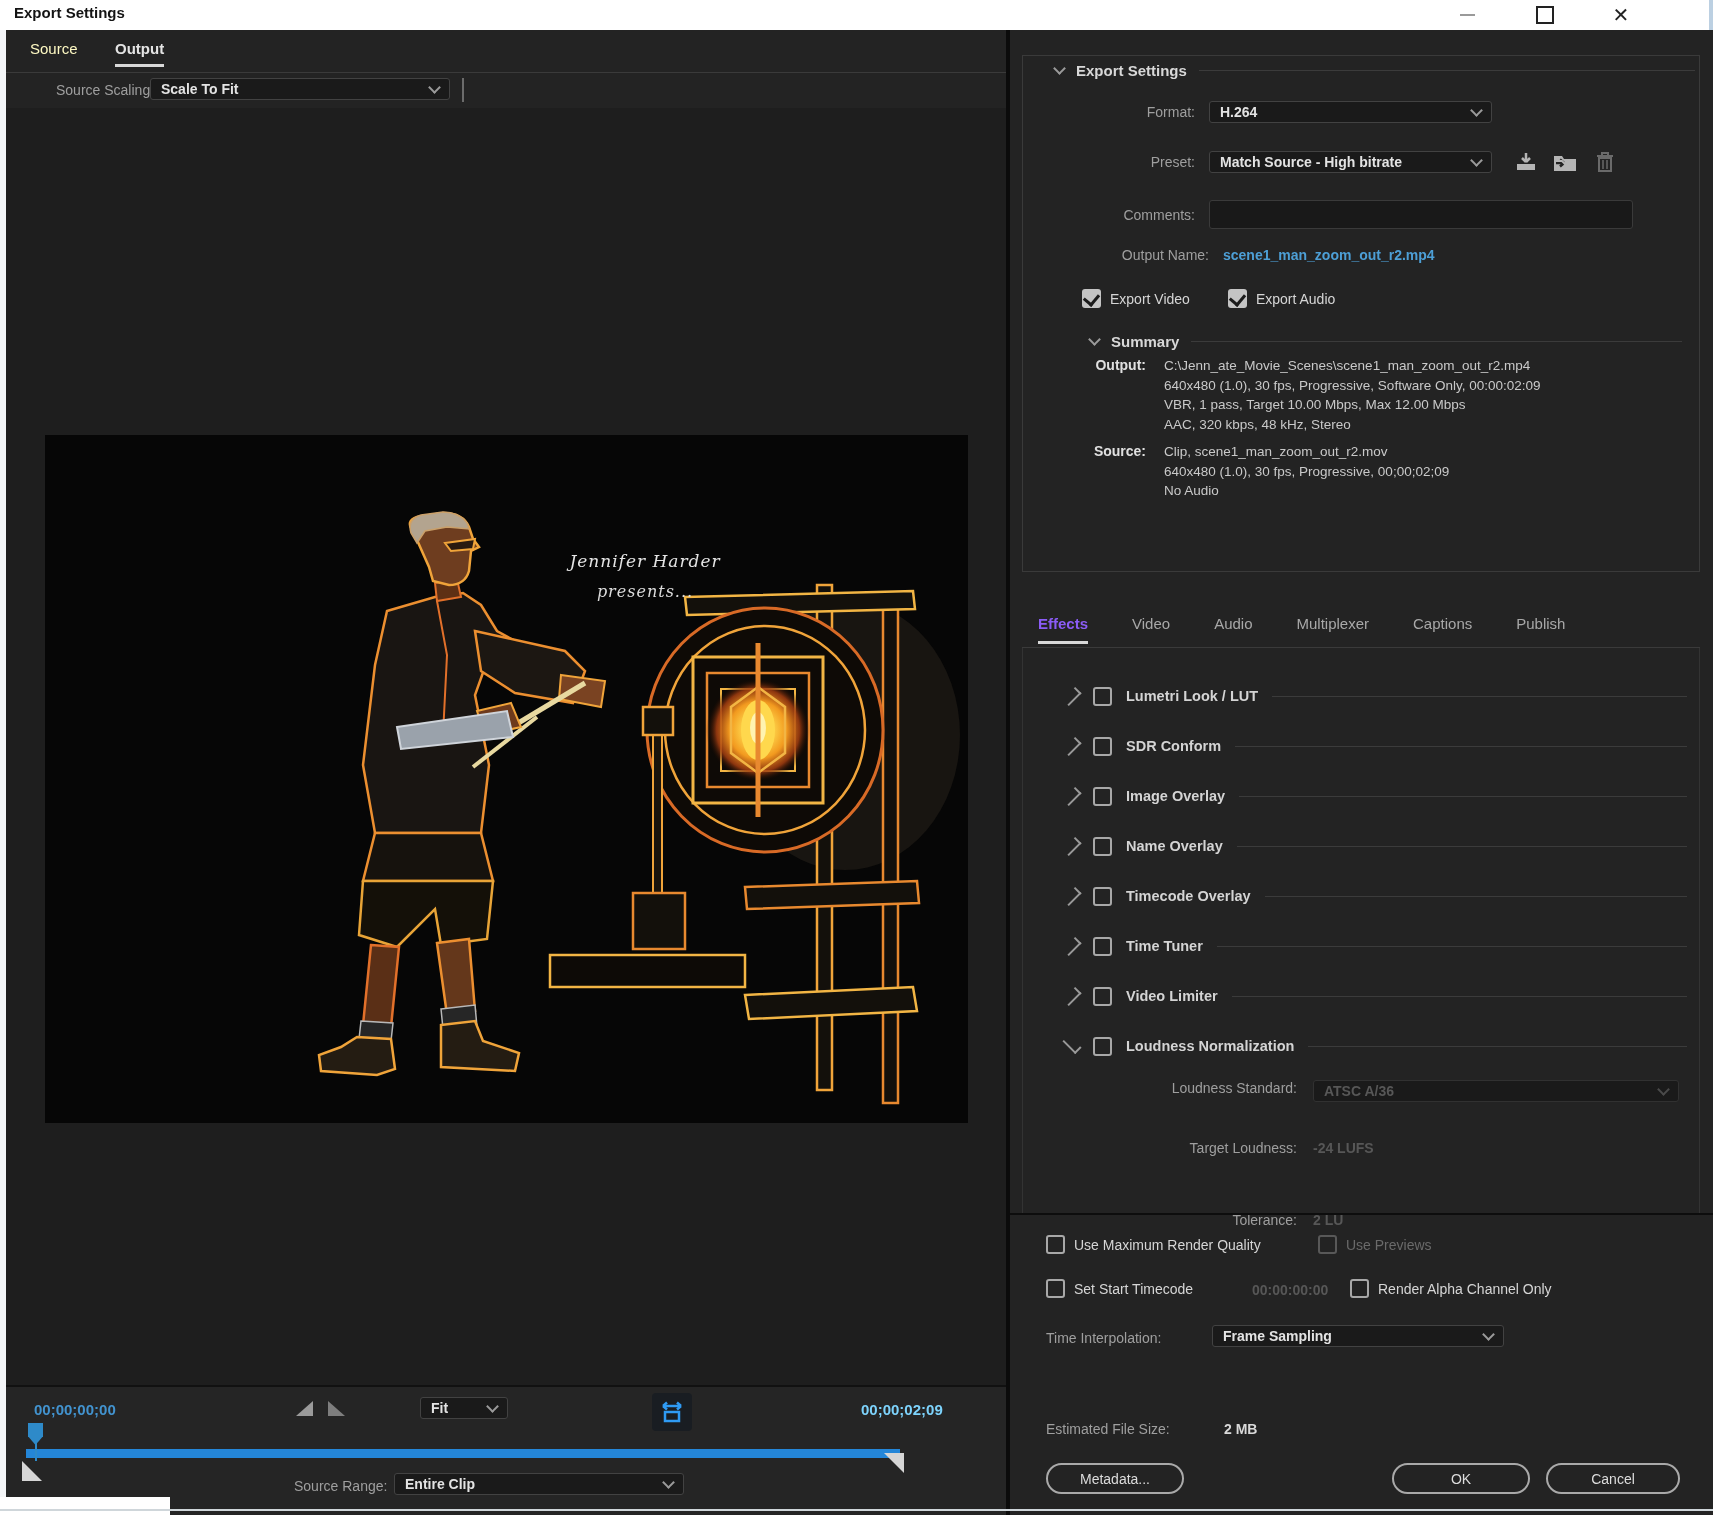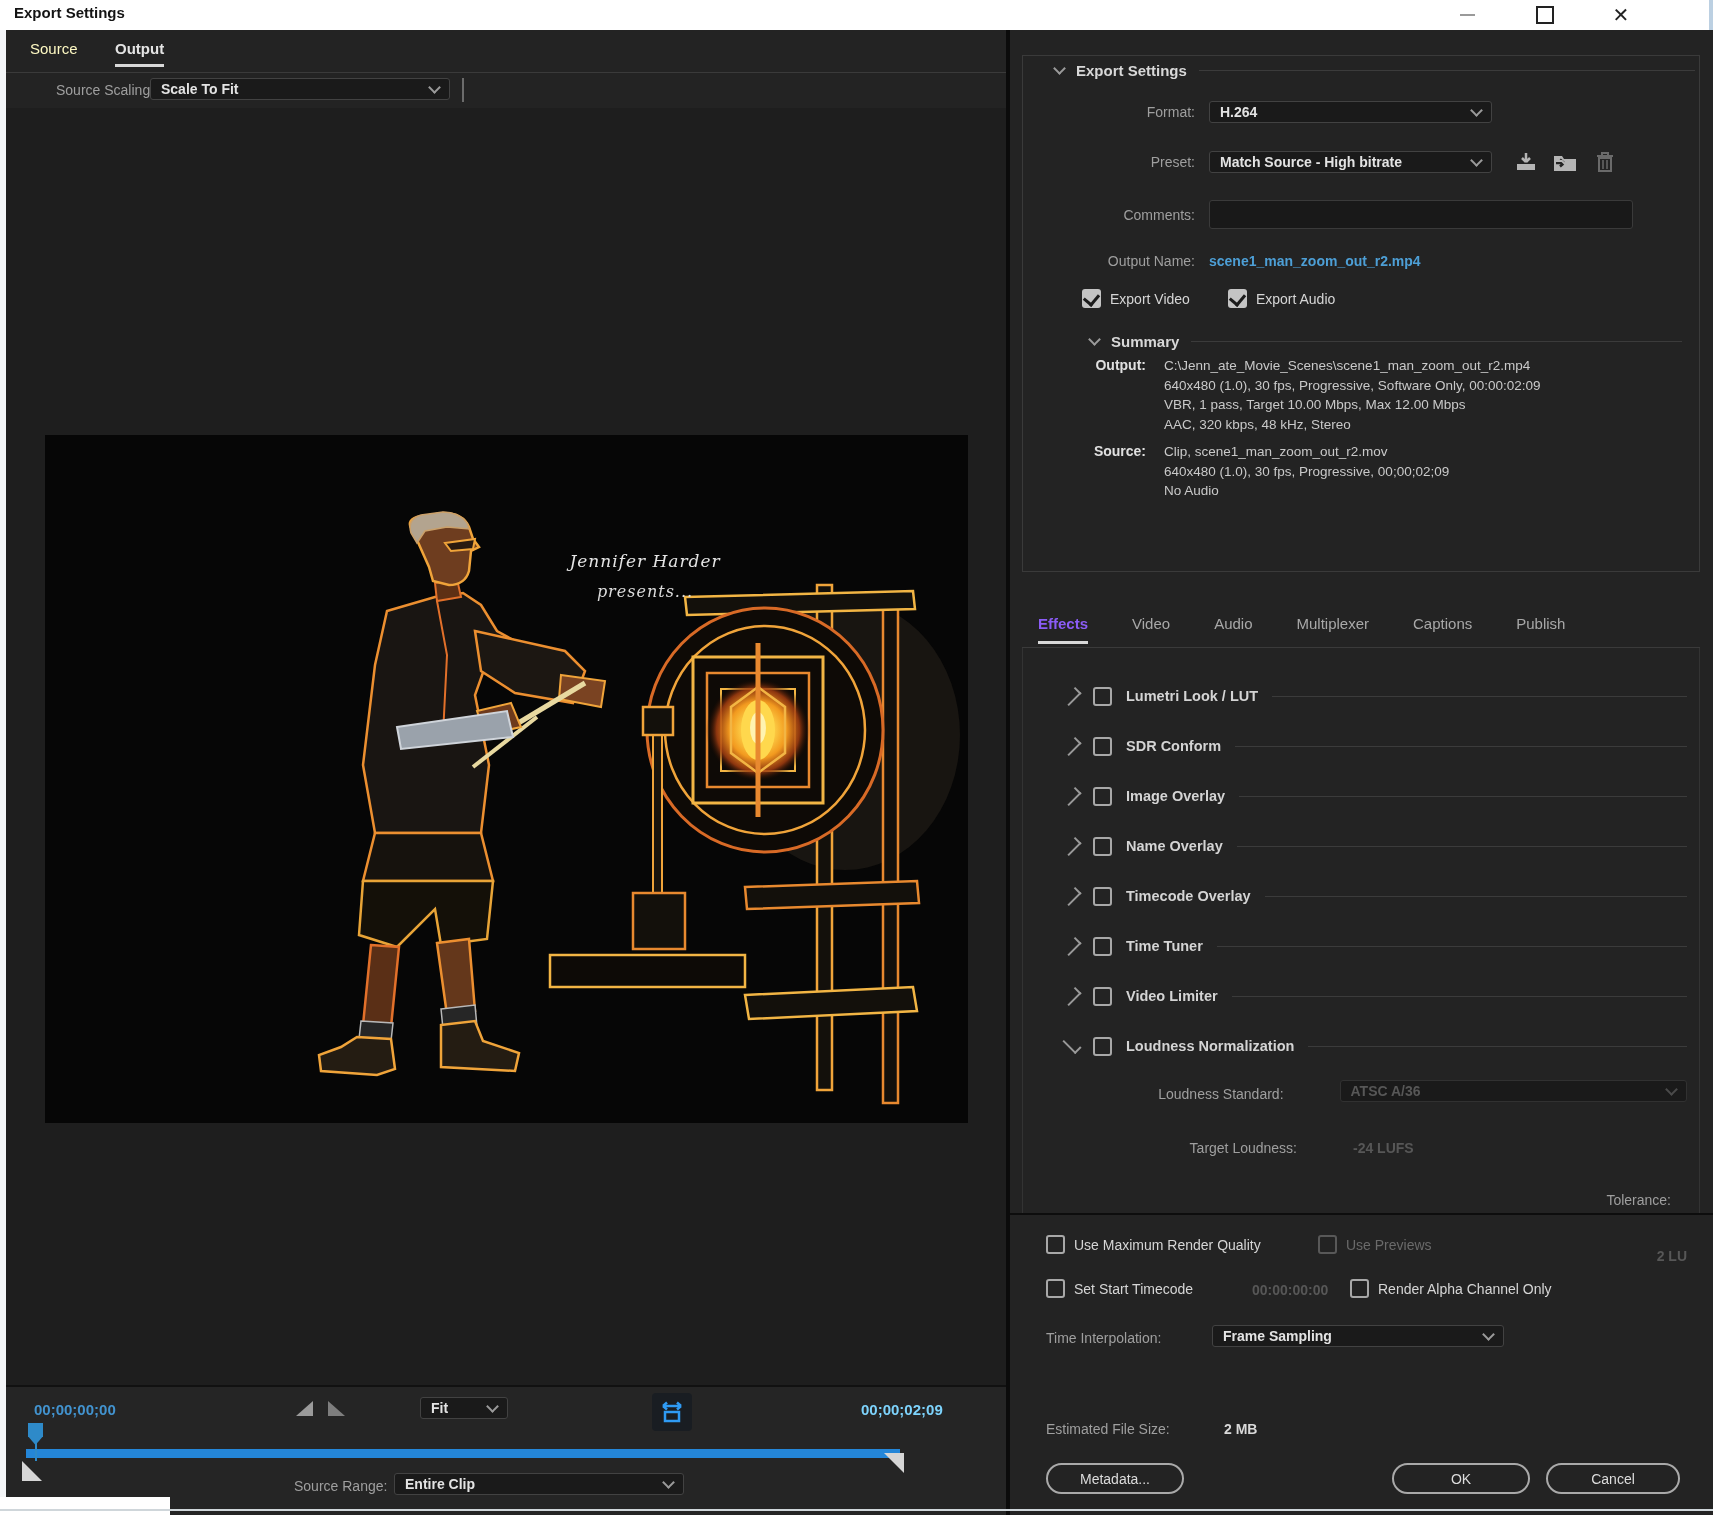--- a/index.html
+++ b/index.html
@@ -75,21 +75,21 @@
           display:flex;align-items:center;padding-left:16px;box-sizing:border-box;gap:44px;}
   .r-tab{font-size:15px;color:#a8a8a8;position:relative;}
   .r-tab.active{color:#8b5cf6;font-weight:700;}
   .r-tab.active .underline{position:absolute;left:0;right:0;bottom:-12px;height:3px;background:#d8d8d8;}
   .fx-area{position:absolute;left:12px;top:618px;width:678px;height:565px;border-left:1px solid #333;border-right:1px solid #333;box-sizing:border-box;}
   .fx-row{position:absolute;left:0;width:676px;height:28px;display:flex;align-items:center;}
   .fx-chev{margin-left:40px;width:16px;flex:none;}
   .fx-cb{margin-left:12px;}
   .fx-lbl{margin-left:14px;color:#d4d4d4;font-size:14.5px;font-weight:700;white-space:nowrap;}
   .fx-row .rule{margin-left:14px;margin-right:12px;}
-  .sub-row{position:absolute;display:flex;align-items:flex-end;gap:40px;}
+  .sub-row{position:absolute;display:flex;align-items:flex-start;}
   .sub-lbl{width:250px;text-align:right;margin-right:16px;}
   .dim-val{color:#575757;font-size:14px;font-weight:600;}
   .opts{position:absolute;left:0px;top:1183px;width:703px;height:302px;border-top:2px solid #0d0d0d;}
   
   .icon-btn{display:flex;align-items:center;justify-content:center;}
 </style>
 </head>
 <body>
 
 <div class="window">
@@ -273,21 +273,21 @@
           <path d="M9,10 V19 M13,10 V19" stroke="#6a6a6a" stroke-width="1.5"></path>
         </svg>
       </span>
     </div>
 
     <div class="form-row" style="left:30px;top:170px;width:640px;">
       <span class="lbl form-lbl">Comments:</span>
       <input style="width: 418px; height: 25px; background: rgb(25, 25, 25); border: 1px solid rgb(58, 58, 58); border-radius: 3px; color: rgb(221, 221, 221);" value="">
     </div>
 
-    <div class="form-row" style="left:30px;top:217px;width:640px;margin-top:6px;">
+    <div class="form-row" style="left:44px;top:217px;width:640px;">
       <span class="lbl form-lbl">Output Name:</span>
       <span class="link">scene1_man_zoom_out_r2.mp4</span>
     </div>
 
     <div class="form-row" style="left:72px;top:259px;gap:38px;">
       <span class="cb-row">
         <span class="cb checked"></span>
         <span class="cb-lbl">Export Video</span>
       </span>
       <span class="cb-row">
@@ -387,21 +387,21 @@
         <span class="lbl sub-lbl">Loudness Standard:</span>
         <div class="dd disabled" style="width:366px;">
           <span>ATSC A/36</span>
           <span class="chev down dim"></span>
         </div>
       </div>
       <div class="sub-row" style="left:24px;top:492px;width:640px;">
         <span class="lbl sub-lbl">Target Loudness:</span>
         <span class="dim-val">-24 LUFS</span>
       </div>
-      <div class="sub-row" style="left:24px;top:544px;width:640px;flex-direction:column;">
+      <div class="sub-row" style="left:24px;top:564px;width:640px;">
         <span class="lbl sub-lbl">Tolerance:</span>
         <span class="dim-val">2 LU</span>
       </div>
     </div>
 
     <div class="opts">
       <span class="cb-row" style="position:absolute;left:36px;top:20px;">
         <span class="cb un"></span>
         <span class="cb-lbl">Use Maximum Render Quality</span>
       </span>

